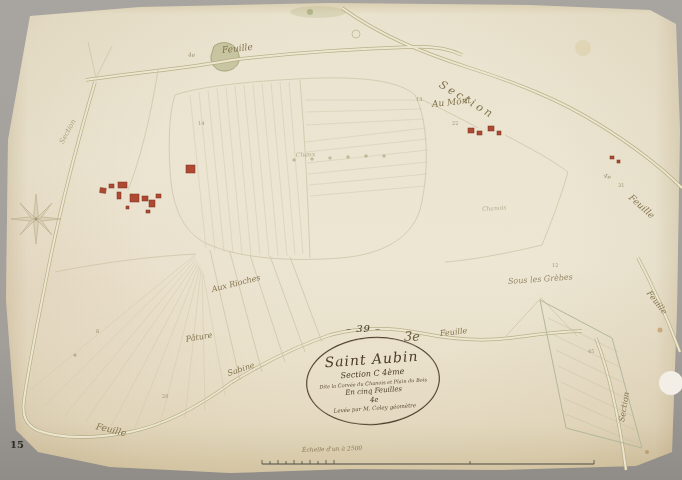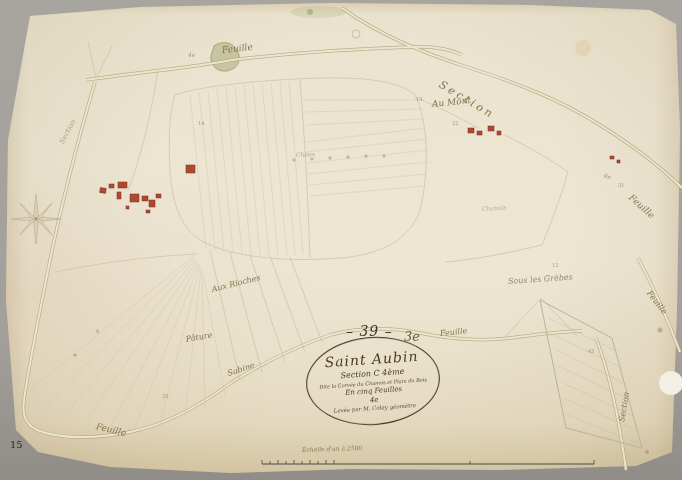--- a/index.html
+++ b/index.html
@@ -33,23 +33,23 @@
     border:1.4px solid #4d3d2a; border-radius:50%; transform:rotate(-4deg);
     display:flex; flex-direction:column; align-items:center; justify-content:center;
     text-align:center; color:#4a3b28; box-shadow:inset 0 0 0 .4px rgba(77,61,42,.35);
   }
   .cartouche .t1{font-size:14px; font-style:italic; letter-spacing:1px; margin-bottom:2px;}
   .cartouche .t2{font-size:8px; font-style:italic; margin-bottom:2px;}
   .cartouche .t3{font-size:5px; font-style:italic; margin-bottom:1px; color:#5a4934;}
   .cartouche .t4{font-size:7px; font-style:italic; margin-bottom:1px;}
   .cartouche .t5{font-size:7px; font-style:italic; margin-bottom:1px;}
   .cartouche .t6{font-size:5.5px; font-style:italic; color:#5a4934;}
-  .sheetmark{position:absolute; left:346px; top:324px; font-size:14px; color:#3f372a; letter-spacing:1px;}
+  .sheetmark{position:absolute; left:346px; top:324px; font-size:10px; color:#3f372a; letter-spacing:1px;}
   .adjmark{position:absolute; left:404px; top:330px; font-size:13px; color:#6c5c3e; font-style:italic;}
-  .pagenum{position:absolute; left:10px; top:440px; font-size:10px; font-weight:normal; color:#2f2c26; font-style:normal;}
+  .pagenum{position:absolute; left:10px; top:440px; font-size:10px; font-weight:bold; color:#2f2c26; font-style:normal;}
   .scalecap{position:absolute; left:302px; top:447px; font-size:6px; color:#8a7a56; font-style:italic; transform:rotate(-2deg);}
 </style>
 </head>
 <body>
 
 <div class="stage">
 
   <div class="paper"></div>
 
   <svg width="682" height="480" viewBox="0 0 682 480">

